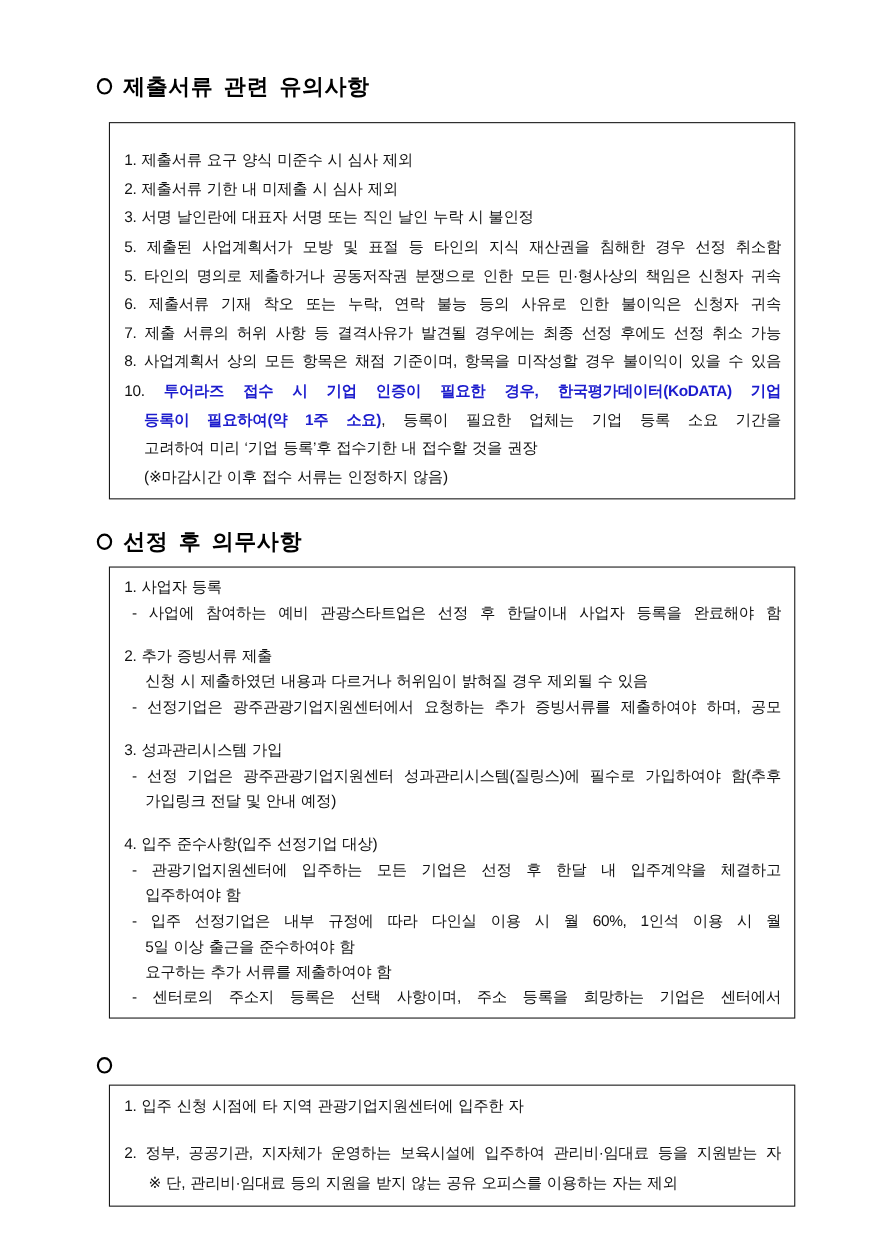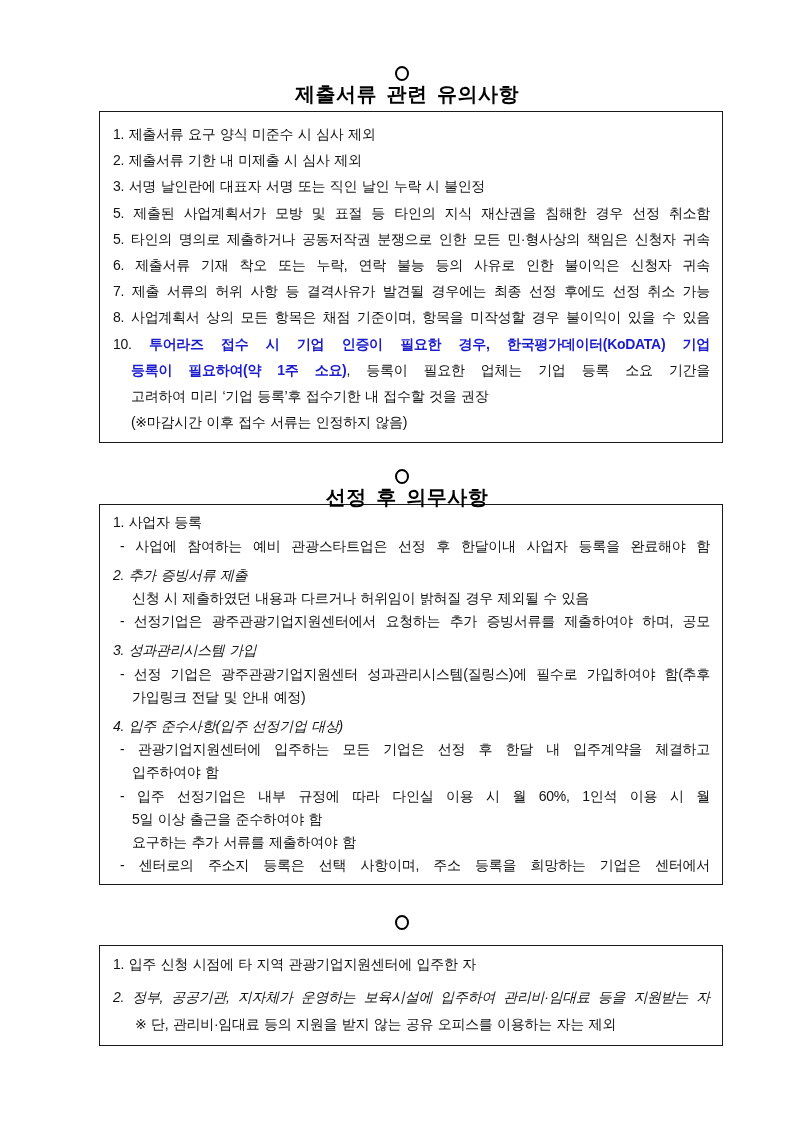--- a/index.html
+++ b/index.html
@@ -13,57 +13,57 @@
     box-sizing: border-box;
     width: 793px; height: 1122px;
     padding: 66px 67px 0 88px;
   }
   .section { margin: 0; }
   .sec-head {
     display: flex; align-items: center;
     height: 24px;
     font-family: "Liberation Serif", "DejaVu Serif", serif;
     font-size: 20px; font-weight: bold; color: #000000;
-    letter-spacing: 0.5px; word-spacing: 4px; flex-direction: column;
+    letter-spacing: 0.5px; word-spacing: 4px;
   }
   .bullet {
     box-sizing: border-box;
     width: 14px; height: 15px;
     border: 2.4px solid #000000;
     border-radius: 50%;
     margin-right: 10px;
     flex: 0 0 auto;
   }
   .box {
     box-sizing: border-box;
     border: 1.5px solid #1a1a1a;
     margin-left: 11px;
     width: 624px;
-    padding: 9px 12px 7px 13px;
+    padding: 20px 12px 7px 13px;
   }
   .line {
     font-size: 14px;
     letter-spacing: -0.3px;
     word-spacing: 1px;
     color: #111111;
     text-align: left;
     white-space: normal;
   }
   .sec-0 .line { line-height: 26.2px; }
   .sec-1 .line { line-height: 23.2px; }
   .sec-2 .line { line-height: 27px; }
   .sec-0 .box { margin-top: 21px; }
   .sec-1 .box { margin-top: 11px; }
   .sec-2 .box { margin-top: 6px; }
   .sec-1 { margin-top: 26px; }
   .sec-2 { margin-top: 30px; }
   .sec-1 .box { padding-top: 6px; padding-bottom: 7px; }
   .sec-2 .box { padding-top: 5px; padding-bottom: 7px; }
   .fill { text-align: justify; text-align-last: justify; }
-  .gap { margin-top: 6px; font-style: italic; }
+  .gap { margin-top: 16px; }
   .ind-1 { padding-left: 7px; }
   .ind-2 { padding-left: 19px; }
   .ind-3 { padding-left: 18px; }
   .ind-4 { padding-left: 22px; }
   .hl { color: var(--hl, #1c1ccd); font-weight: bold; }
 </style>
 </head>
 <body>
 
 <div class="page">

